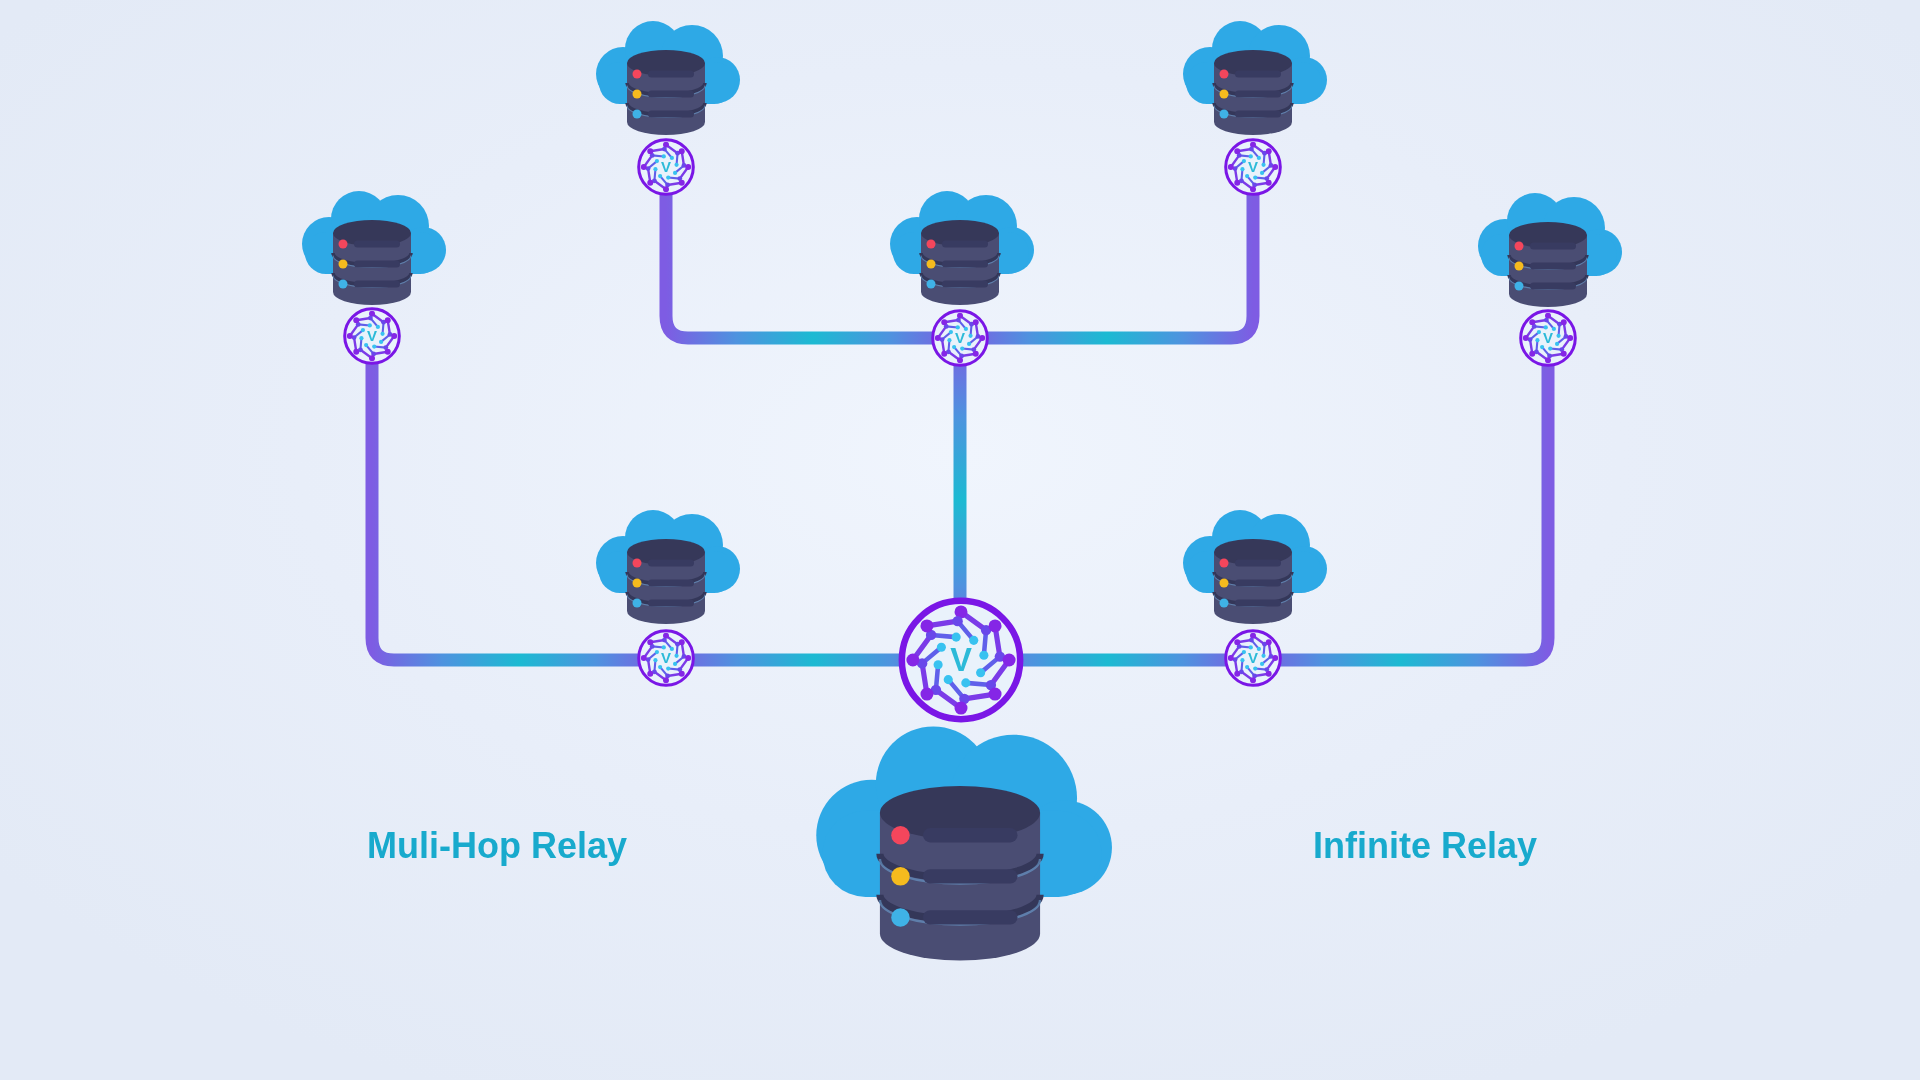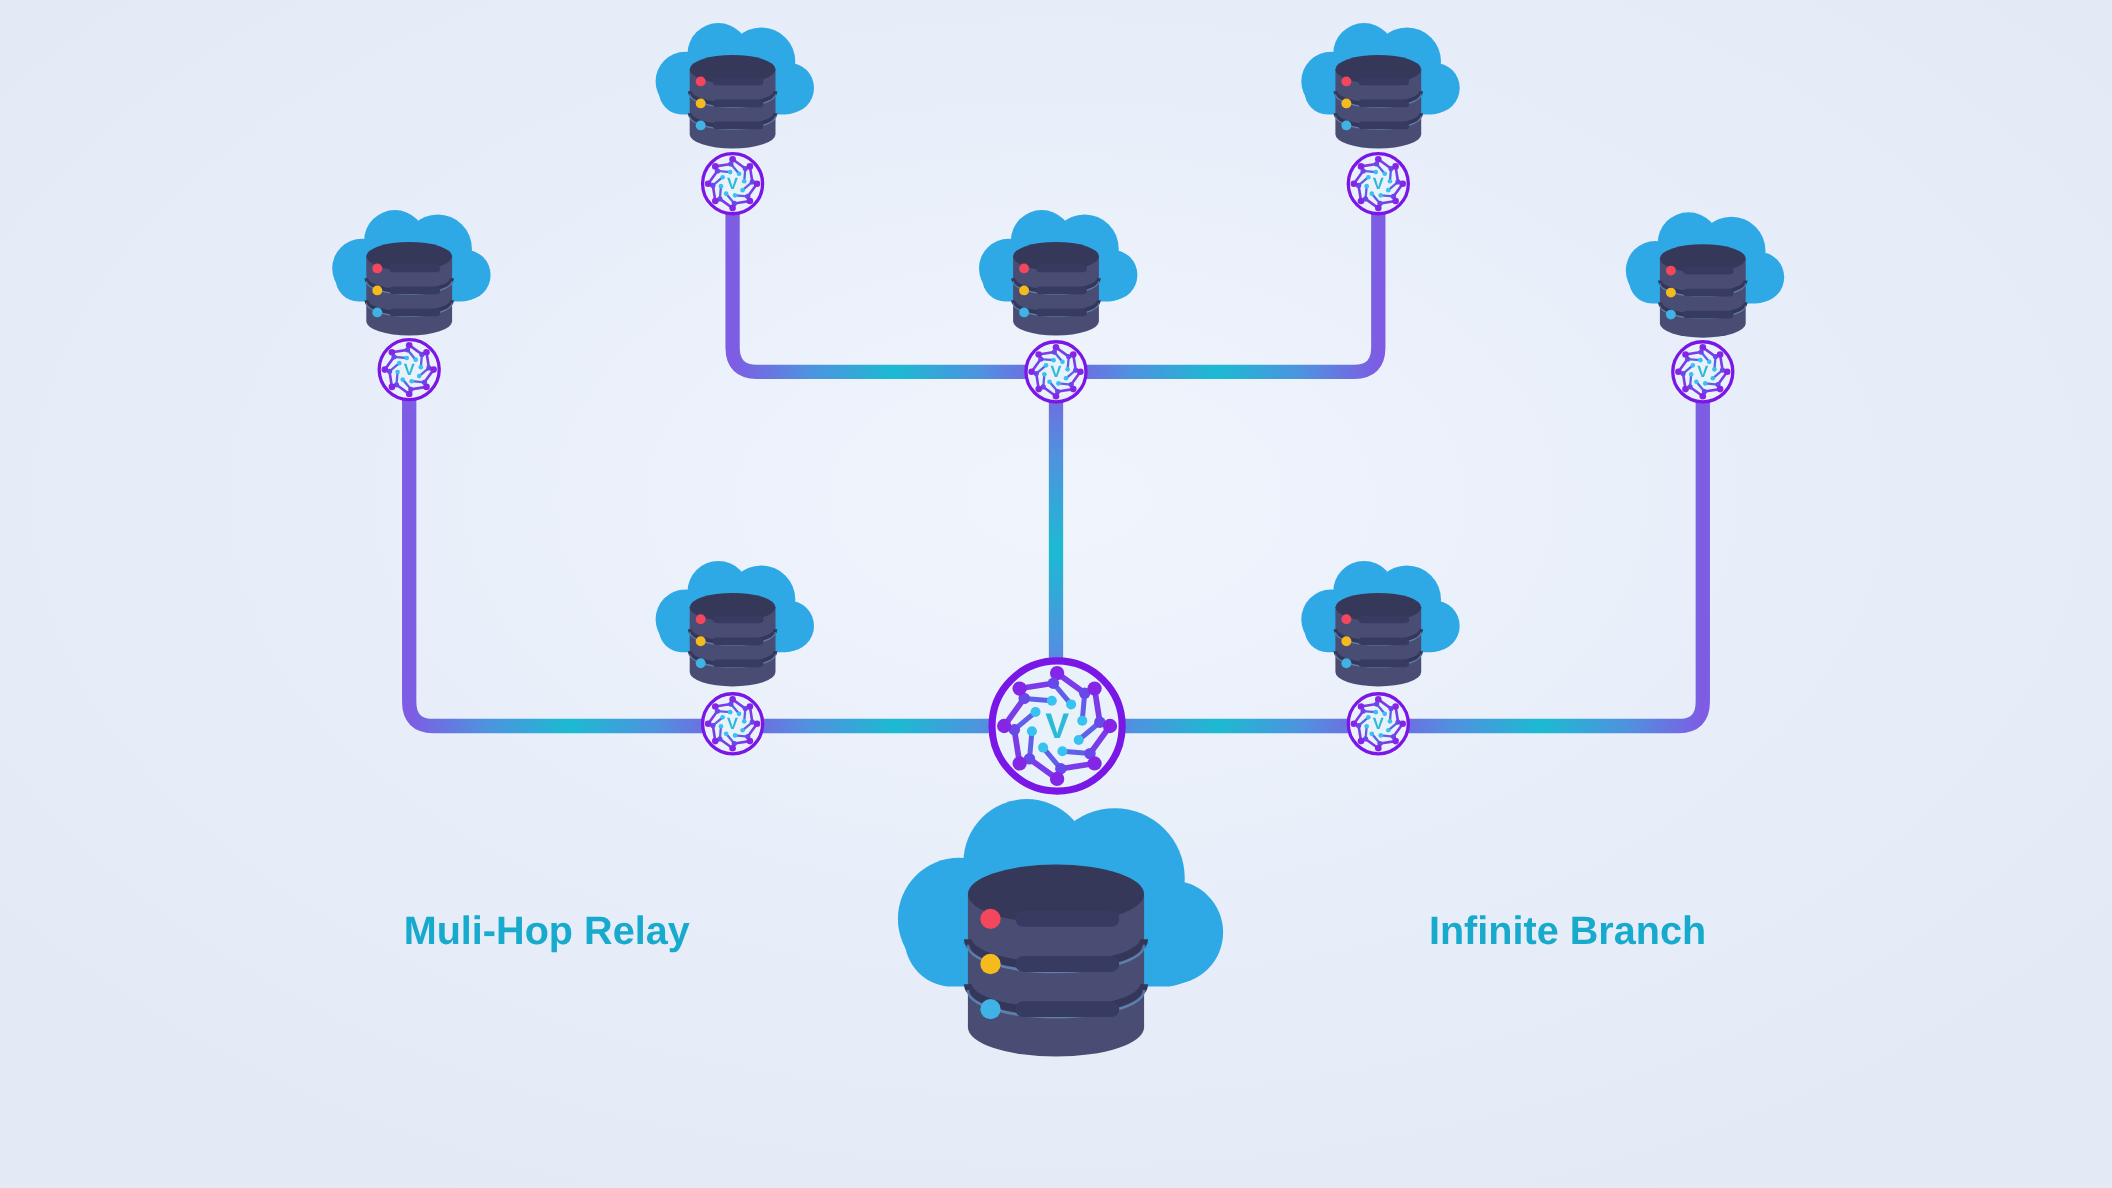--- a/index.html
+++ b/index.html
@@ -206,15 +206,15 @@
 
   <svg class="abs" style="left:806px;top:716px" width="308" height="255">
       <use href="#cloudserver" width="308" height="255"></use>
     </svg>
 
   <svg class="abs" style="left:896px;top:595px" width="130" height="130">
       <use href="#vnode" width="130" height="130"></use>
     </svg>
 
   <div class="diagram-label" style="left:497px;top:846px">Muli-Hop Relay</div>
-  <div class="diagram-label" style="left:1425px;top:846px">Infinite Branch</div>
+  <div class="diagram-label" style="left:1425px;top:846px">Infinite Relay</div>
 
 </div>
 
 </body></html>

